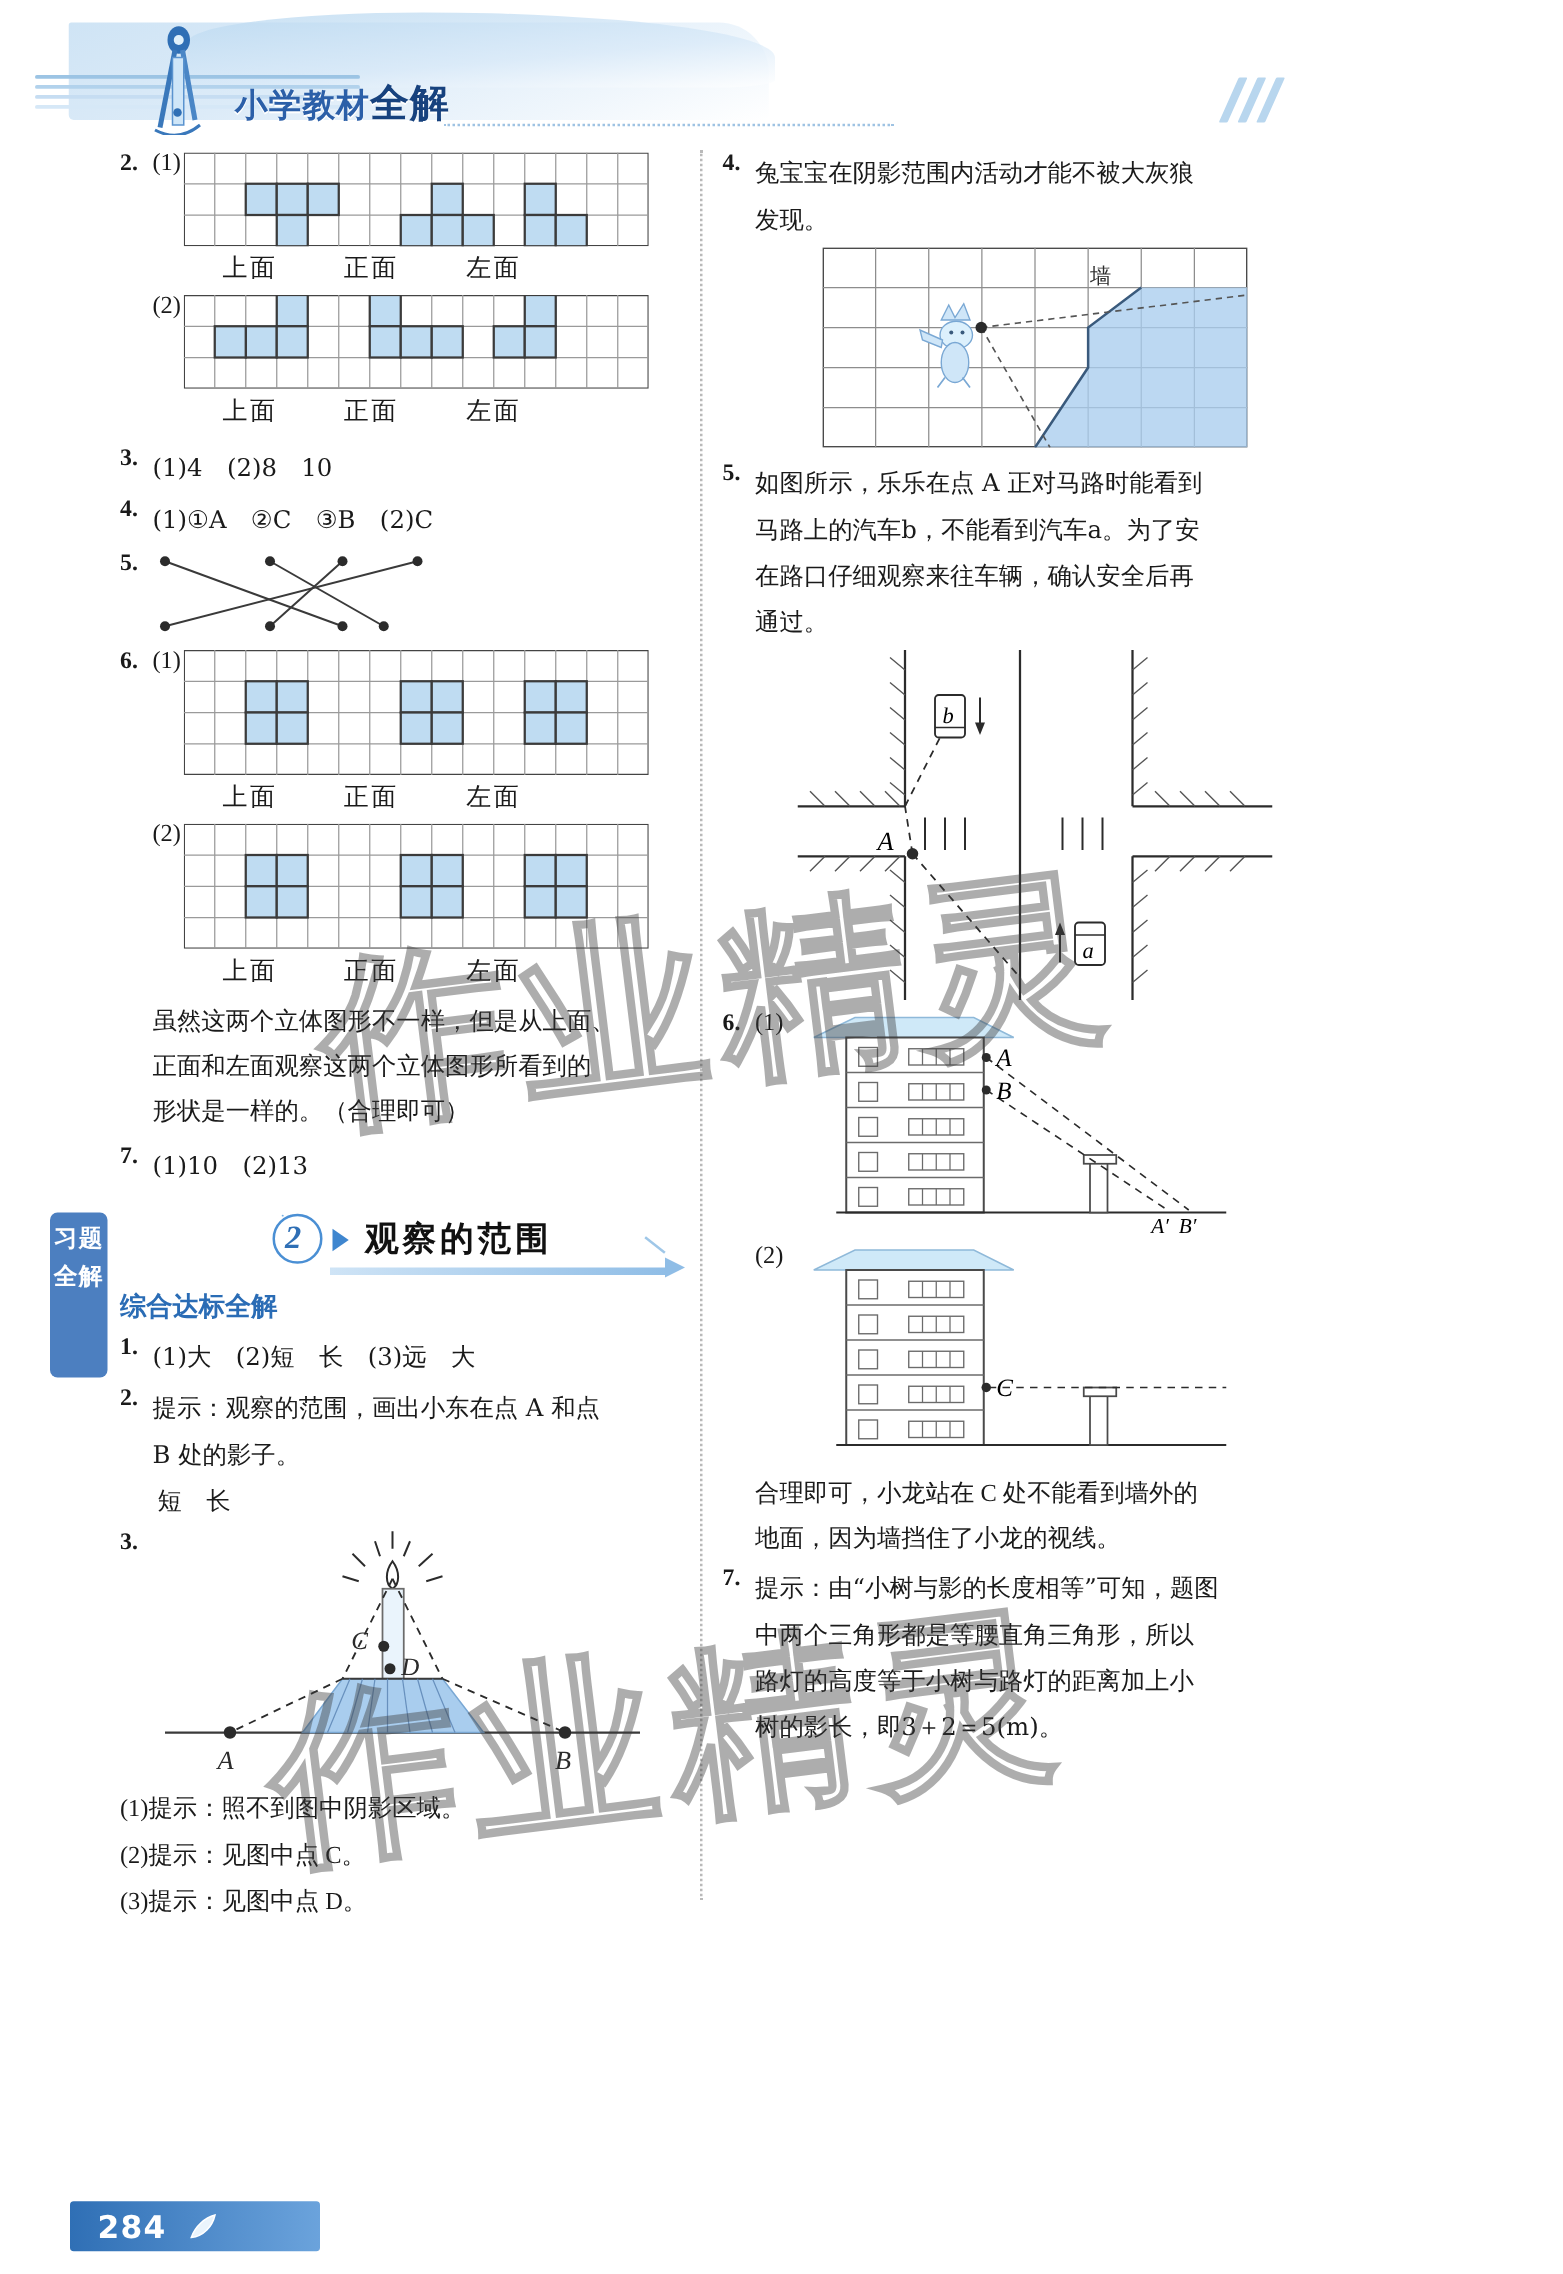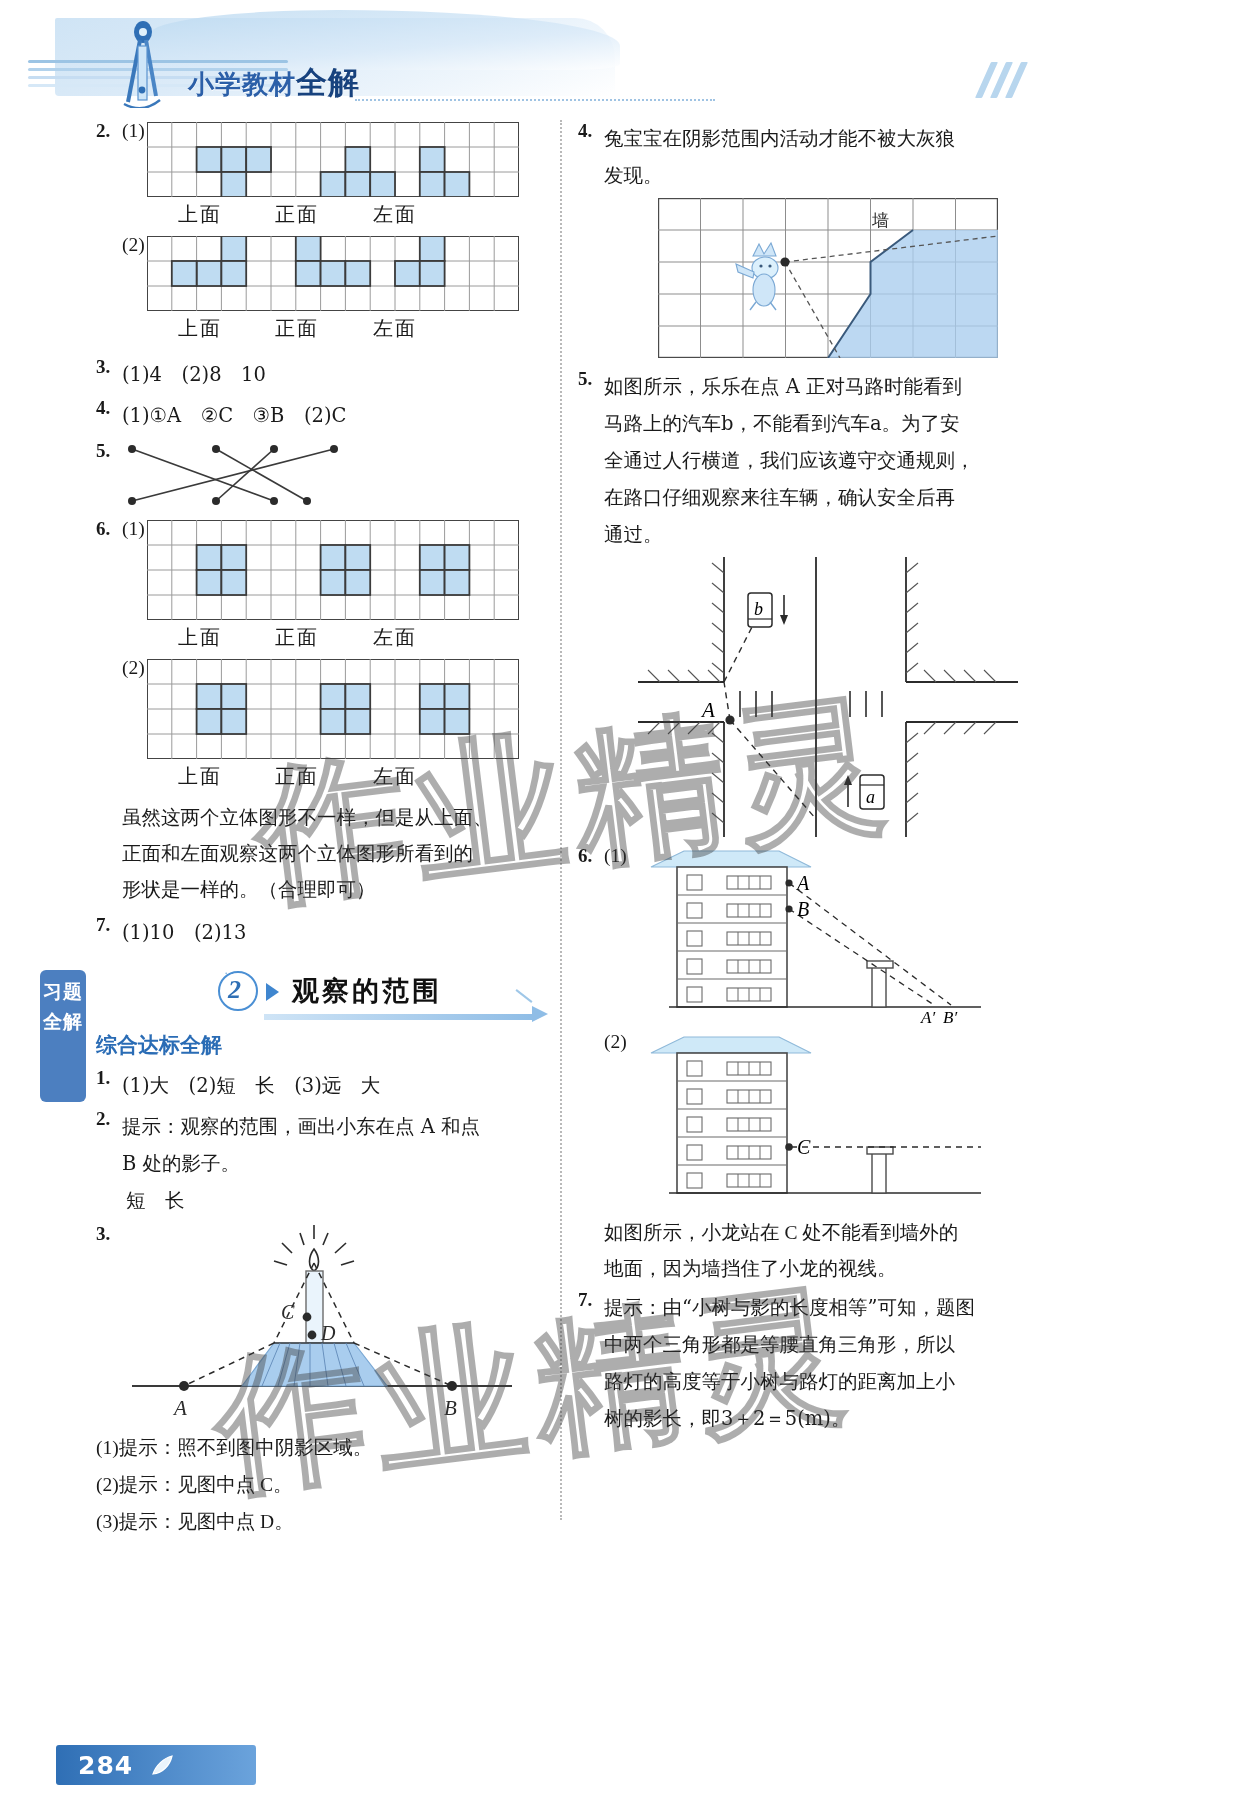--- a/index.html
+++ b/index.html
@@ -127,21 +127,21 @@
   
   .sidetab{
     position:absolute;left:40px;top:970px;width:46px;height:132px;
     background:#4c7fc0;border-radius:6px;
     color:#fff;font-family:"DejaVu Sans","Liberation Sans",sans-serif;
     font-weight:bold;font-size:19px;line-height:30px;text-align:center;
     padding-top:6px;box-sizing:border-box;letter-spacing:1px;
   }
 
   
-  .footer{position:absolute;left:0;bottom:26px;width:1188px;height:48px;}
+  .footer{position:absolute;left:0;bottom:10px;width:1188px;height:48px;}
   .footbar{
     position:absolute;left:56px;top:0;width:200px;height:40px;
     background:linear-gradient(90deg,#2f6fb5,#6ba3dc);
     border-radius:3px;
   }
   .pagenum{
     position:absolute;left:78px;top:6px;color:#fff;font-weight:bold;font-size:25px;
     font-family:"DejaVu Sans","Liberation Sans",sans-serif;letter-spacing:1px;
   }
   .footicon{position:absolute;left:150px;top:8px;width:24px;height:24px;}
@@ -589,21 +589,20 @@
         <circle cx="127" cy="64" r="4.6" fill="#2b2b2b"></circle>
         <text x="214" y="28" font-size="17" font-family="DejaVu Serif, serif" fill="#2b2b2b">墙</text>
       </svg>
     </div>
 
     <div class="item" style="margin-top:10px;">
       <div class="num">5.</div>
       <div>
         <div class="body-txt">如图所示，乐乐在点 A 正对马路时能看到</div>
         <div class="body-txt">马路上的汽车b，不能看到汽车a。为了安</div>
-        <div class="body-txt">全通过人行横道，我们应该遵守交通规则，</div>
         <div class="body-txt">在路口仔细观察来往车辆，确认安全后再</div>
         <div class="body-txt">通过。</div>
       </div>
     </div>
 
     <div style="margin-left:60px;margin-top:4px;" class="fig">
       <svg width="380" height="280" viewBox="0 0 380 280">
 
         <g stroke="#2b2b2b" stroke-width="1.8" fill="none">
           <line x1="86" y1="0" x2="86" y2="125"></line>
@@ -821,21 +820,21 @@
           <g stroke="#2b2b2b" stroke-width="1.3" fill="none" stroke-dasharray="6 5">
             <line x1="162" y1="116" x2="352" y2="116"></line>
           </g>
           <circle cx="160" cy="116" r="3.8" fill="#2b2b2b"></circle>
           <text x="168" y="123" font-size="20" font-style="italic" font-family="Liberation Serif, serif">C</text>
         </svg>
       </div>
     </div>
 
     <div style="margin-top:4px;margin-left:26px;">
-      <div class="caption">如图所示，小龙站在 C 处不能看到墙外的</div>
+      <div class="caption">合理即可，小龙站在 C 处不能看到墙外的</div>
       <div class="caption">地面，因为墙挡住了小龙的视线。</div>
     </div>
 
     <div class="item" style="margin-top:2px;">
       <div class="num">7.</div>
       <div>
         <div class="body-txt">提示：由“小树与影的长度相等”可知，题图</div>
         <div class="body-txt">中两个三角形都是等腰直角三角形，所以</div>
         <div class="body-txt">路灯的高度等于小树与路灯的距离加上小</div>
         <div class="body-txt">树的影长，即3＋2＝5(m)。</div>

